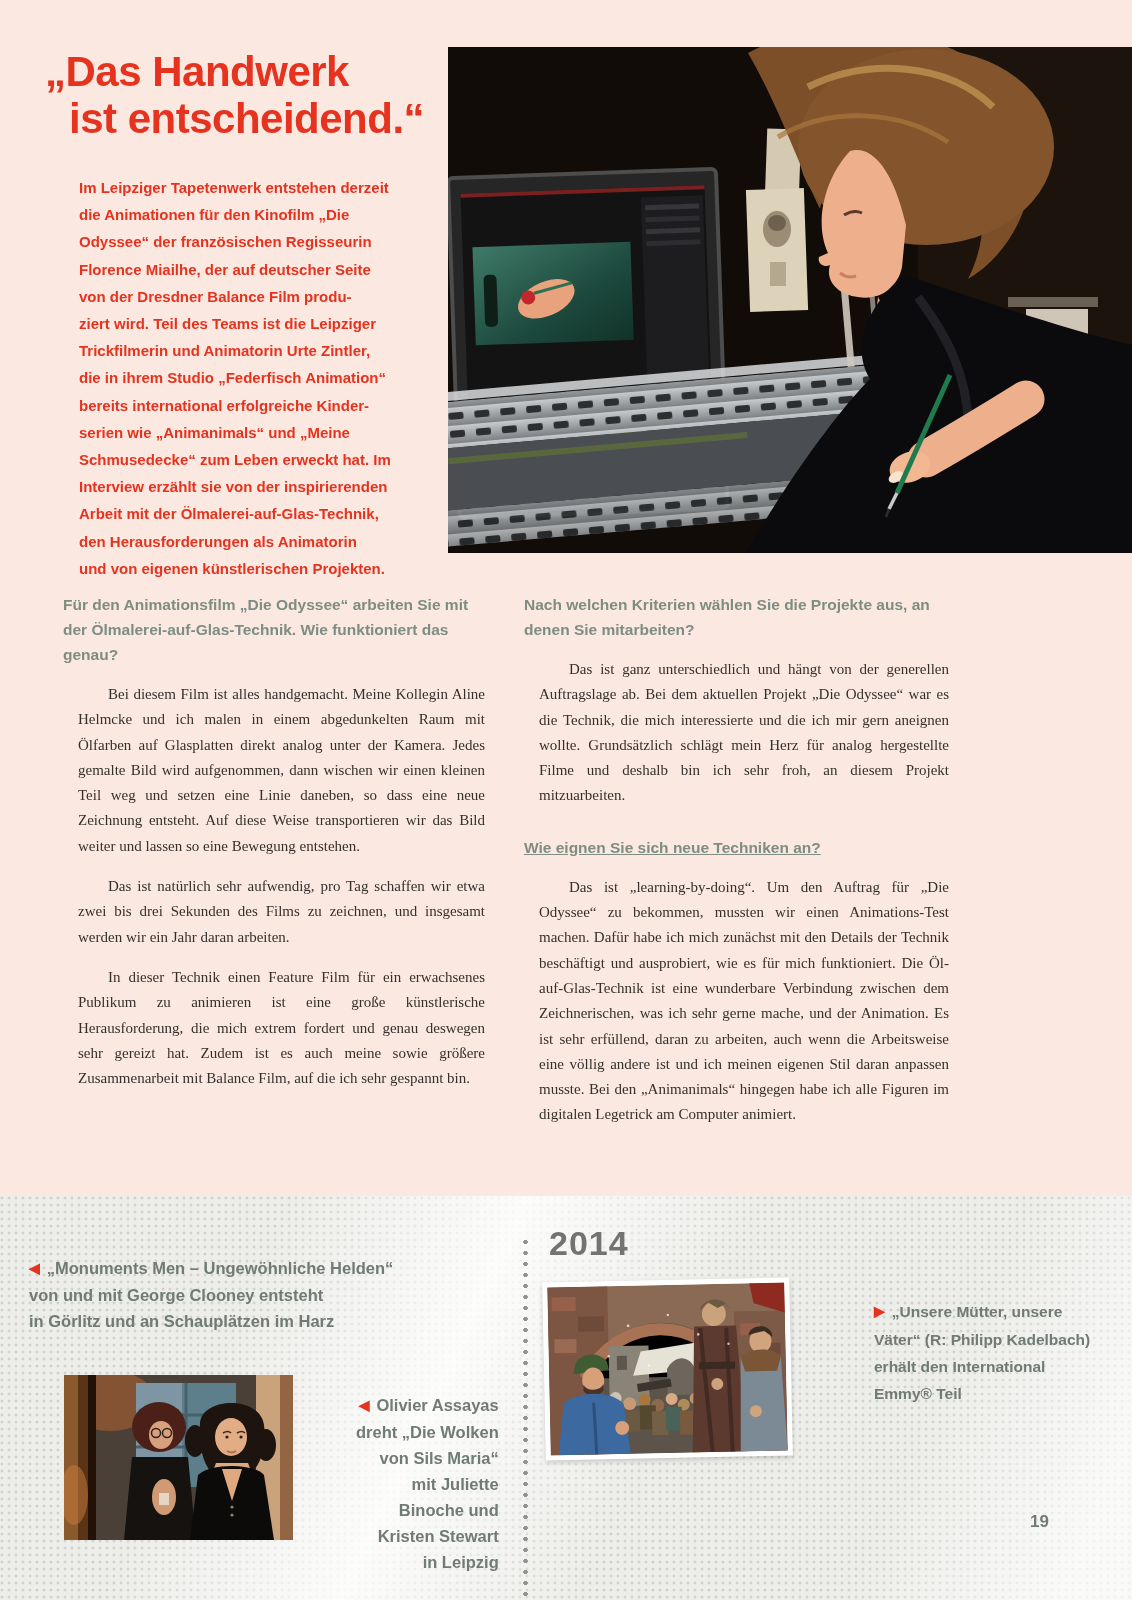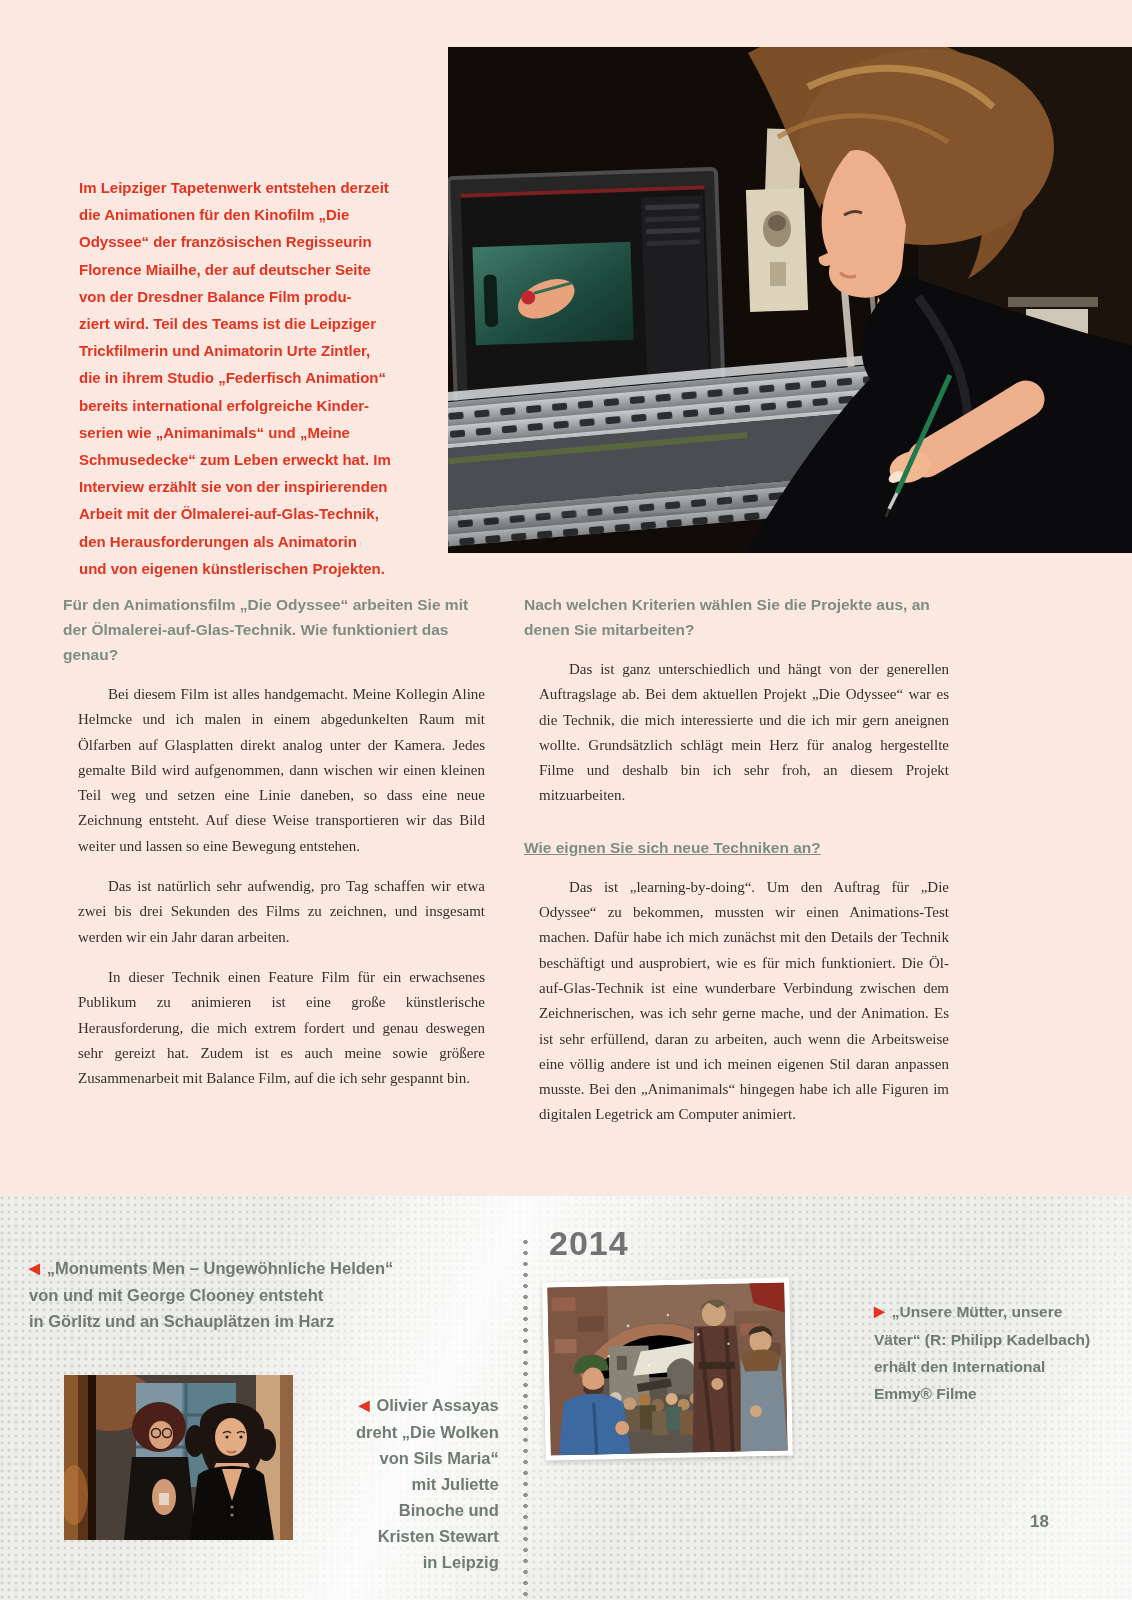--- a/index.html
+++ b/index.html
@@ -54,20 +54,21 @@
   .photo-sils{position:absolute;left:64px;top:1375px;width:229px;height:165px;}
   .photo-medicus{position:absolute;left:544px;top:1280px;width:237px;height:168px;
     background:#fff;padding:5px;transform:rotate(-1.2deg);
     box-shadow:0 2px 5px rgba(0,0,0,0.18);}
 </style>
 </head>
 <body>
 
 <div class="page">
 
+  <h1 class="h1"><span>„Das Handwerk</span><span class="l2">ist entscheidend.“</span></h1>
 
   <p class="intro">Im Leipziger Tapetenwerk entstehen derzeit
 die Animationen für den Kinofilm „Die
 Odyssee“ der französischen Regisseurin
 Florence Miailhe, der auf deutscher Seite
 von der Dresdner Balance Film produ-
 ziert wird. Teil des Teams ist die Leipziger
 Trickfilmerin und Animatorin Urte Zintler,
 die in ihrem Studio „Federfisch Animation“
 bereits international erfolgreiche Kinder-
@@ -337,18 +338,18 @@
         <circle cx="60" cy="70" r="1.2"></circle>
           <circle cx="180" cy="60" r="1.2"></circle>
           <circle cx="100" cy="80" r="1.2"></circle>
       </g>
     </svg>
   </div>
 
   <p class="cap cap-muetter"><span class="tri">▶</span><span class="txt">„Unsere Mütter, unsere
 Väter“ (R: Philipp Kadelbach)
 erhält den International
-Emmy® Filme</span></p>
-
-
-  <div class="pagenum">18</div>
+Emmy® Teil</span></p>
+
+
+  <div class="pagenum">19</div>
 
 </div>
 
 </body></html>

